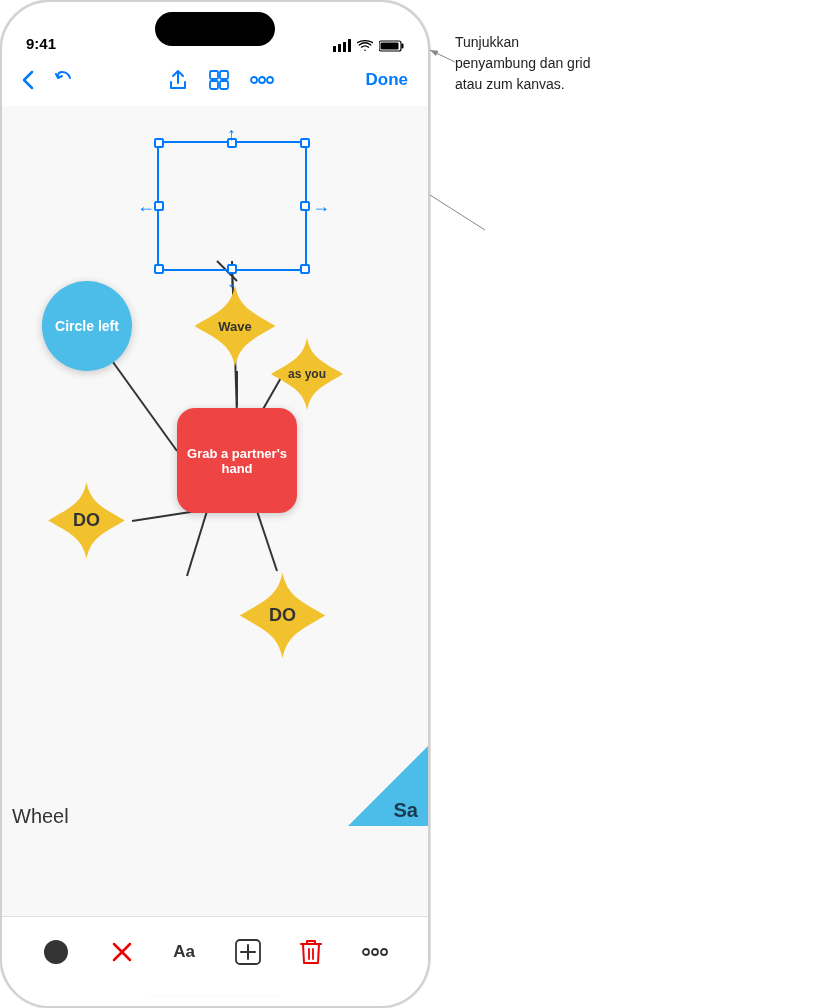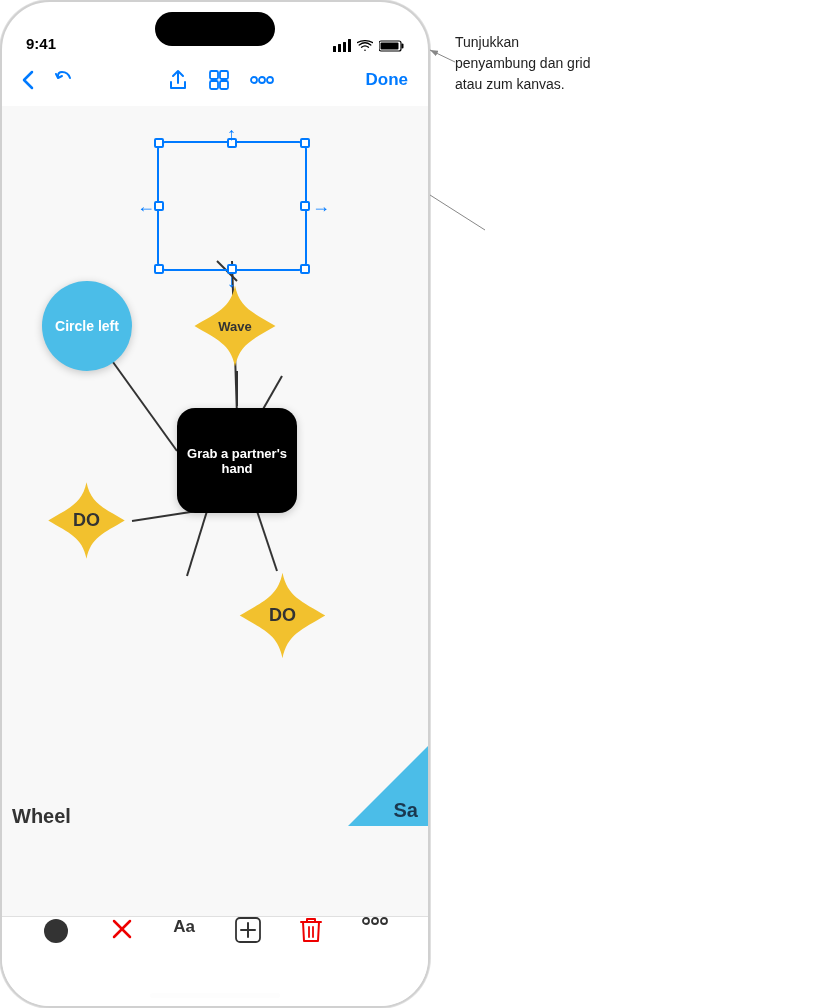--- a/index.html
+++ b/index.html
@@ -120,21 +120,21 @@
     
     .node-circle {
       border-radius: 50%;
       background: #4BBDE8;
       box-shadow: 0 2px 8px rgba(0,0,0,0.2);
     }
 
     
     .node-rounded-square {
       border-radius: 18px;
-      background: #000000;
+      background: #ef4444;
       box-shadow: 0 2px 8px rgba(0,0,0,0.2);
     }
 
     
     .node-star {
       background: transparent;
     }
     .star-shape {
       width: 100%;
       height: 100%;
@@ -164,21 +164,21 @@
       display: flex; align-items: center; justify-content: center;
     }
 
     
     .bottom-toolbar {
       position: absolute;
       bottom: 0; left: 0; right: 0;
       height: 90px;
       background: rgba(255,255,255,0.97);
       display: flex;
-      align-items: flex-start;
+      align-items: center;
       justify-content: space-around;
       padding: 0 20px 20px;
       border-top: 1px solid #e0e0e0;
       z-index: 10;
     }
     .bottom-btn {
       display: flex; align-items: center; justify-content: center;
       font-size: 22px;
       cursor: pointer;
     }
@@ -233,21 +233,21 @@
       color: #0f172a;
       opacity: 0.8;
     }
 
     
     .wh-text {
       position: absolute;
       bottom: 88px;
       left: 10px;
       font-size: 20px;
-      font-weight: 700;
+      font-weight: 400;
       color: #333;
     }
   </style>
 </head>
 <body>
 
 <div class="phone-frame">
 
   <div class="dynamic-island"></div>
 
@@ -363,20 +363,26 @@
       <svg viewBox="0 0 100 100" class="star-shape">
         <path d="M50 5 C55 30 70 35 95 50 C70 65 55 70 50 95 C45 70 30 65 5 50 C30 35 45 30 50 5Z" fill="#F2C12E"></path>
       </svg>
       <span style="position:absolute; color:#333; font-size:13px; font-weight:700;">Wave</span>
     </div>
 
     <div class="node node-circle" style="left:40px; top:175px; width:90px; height:90px; font-size:14px;">
       <span>Circle left</span>
     </div>
 
+    <div class="node node-star" style="left:265px; top:228px; width:80px; height:80px;">
+      <svg viewBox="0 0 100 100" class="star-shape">
+        <path d="M50 5 C55 30 70 35 95 50 C70 65 55 70 50 95 C45 70 30 65 5 50 C30 35 45 30 50 5Z" fill="#F2C12E"></path>
+      </svg>
+      <span style="position:absolute; color:#333; font-size:12px; font-weight:700;">as you</span>
+    </div>
 
     <div class="node node-rounded-square" style="left:175px; top:302px; width:120px; height:105px; font-size:13px;">
       <span>Grab a partner's hand</span>
     </div>
 
     <div class="node node-star" style="left:42px; top:372px; width:85px; height:85px;">
       <svg viewBox="0 0 100 100" class="star-shape">
         <path d="M50 5 C55 30 70 35 95 50 C70 65 55 70 50 95 C45 70 30 65 5 50 C30 35 45 30 50 5Z" fill="#F2C12E"></path>
       </svg>
       <span style="position:absolute; color:#333; font-size:18px; font-weight:800;">DO</span>

